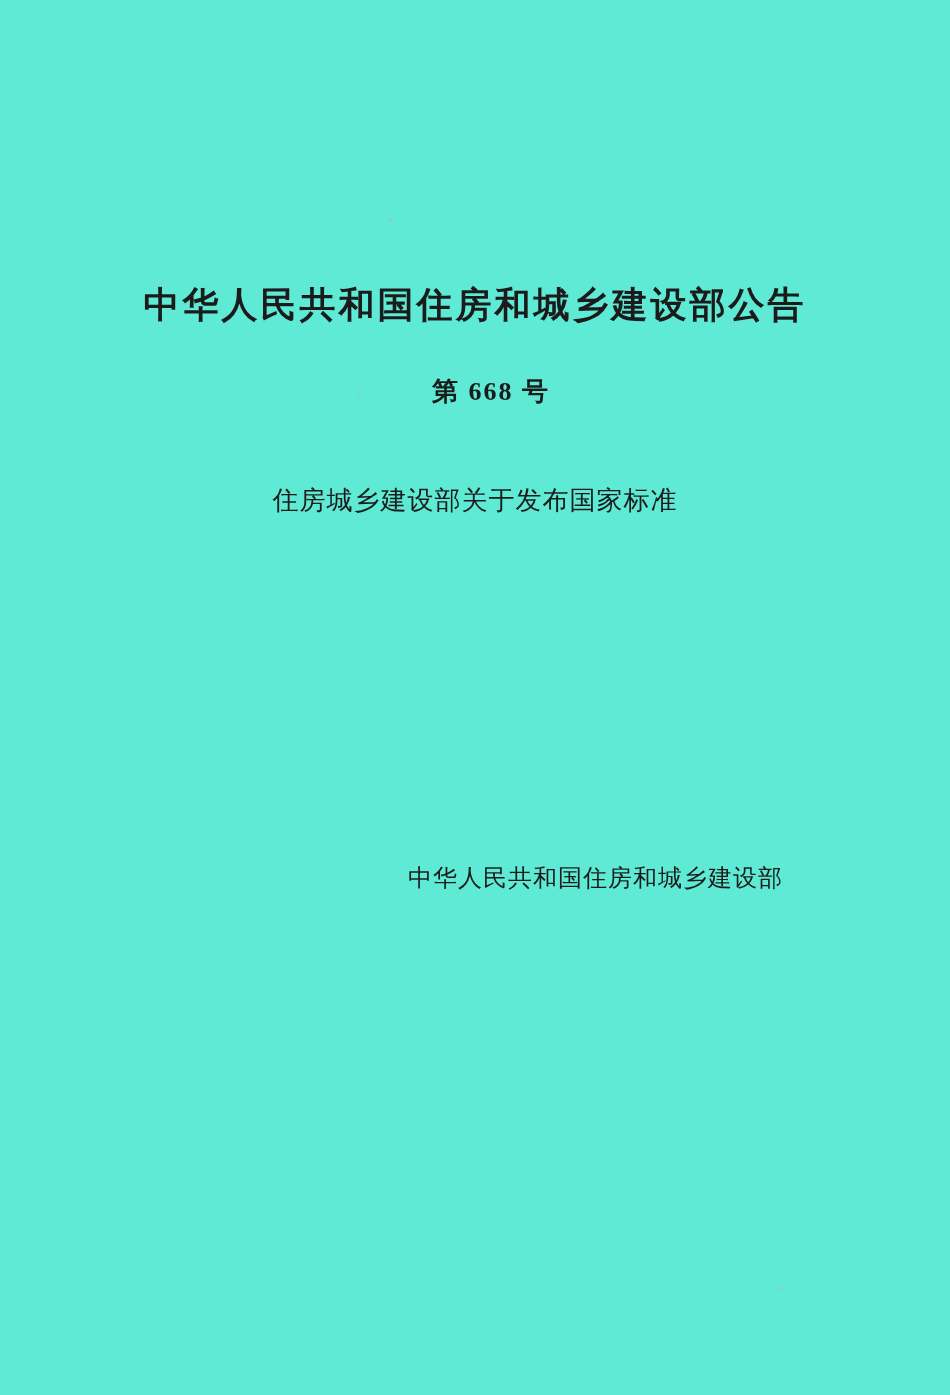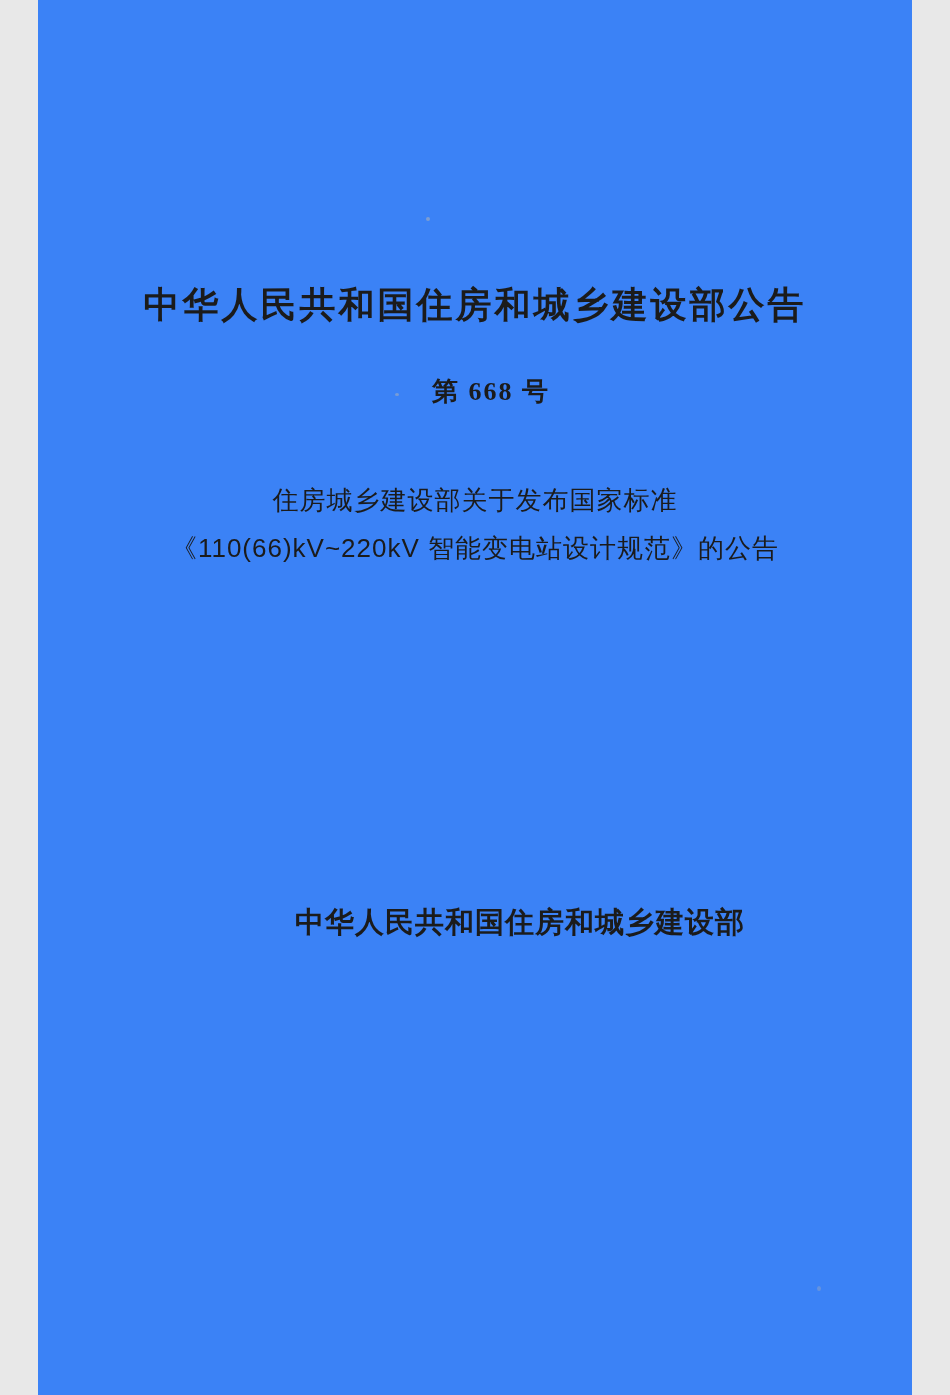--- a/index.html
+++ b/index.html
@@ -2,24 +2,24 @@
 <html><head>
 <meta charset="utf-8">
 <style>
   html, body {
     margin: 0;
     padding: 0;
     background: #e8e8e8;
   }
   .page {
     position: relative;
-    width: 874px;
+    width: 950px;
     height: 1395px;
     margin: 0 auto;
-    background: #3b82f6;
+    background: #5eead4;
     color: #1b1b1b;
     overflow: hidden;
   }
   .sans  { font-family: "Liberation Sans", sans-serif; }
   .serif { font-family: "Liberation Serif", serif; }
 
   .main-title {
     position: absolute;
     top: 281px;
     left: 0;
@@ -70,25 +70,24 @@
   }
 
   .signature-block {
     position: absolute;
     top: 858px;
     right: 167px;
     text-align: right;
     line-height: 40px;
   }
   .signature {
-    font-size: 29px;
-    font-weight: 700;
+    font-size: 24px;
+    font-weight: 400;
     letter-spacing: 1px;
     white-space: nowrap;
-    margin-top: 44px;
   }
   .issue-date {
     font-size: 25px;
     font-weight: 700;
     letter-spacing: 1px;
     padding-right: 6px;
     white-space: nowrap;
   }
 
   .speck {
@@ -104,21 +103,20 @@
 <body>
 
 <div class="page">
 
   <div class="main-title sans">中华人民共和国住房和城乡建设部公告</div>
 
   <div class="doc-number serif">第 668 号</div>
 
   <div class="subtitle sans">
     <div class="line">住房城乡建设部关于发布国家标准</div>
-    <div class="line">《110(66)kV~220kV 智能变电站设计规范》的公告</div>
   </div>
 
 
   <div class="signature-block">
     <div class="signature sans">中华人民共和国住房和城乡建设部</div>
   </div>
 
   <div class="speck speck-1"></div>
   <div class="speck speck-2"></div>
   <div class="speck speck-3"></div>

